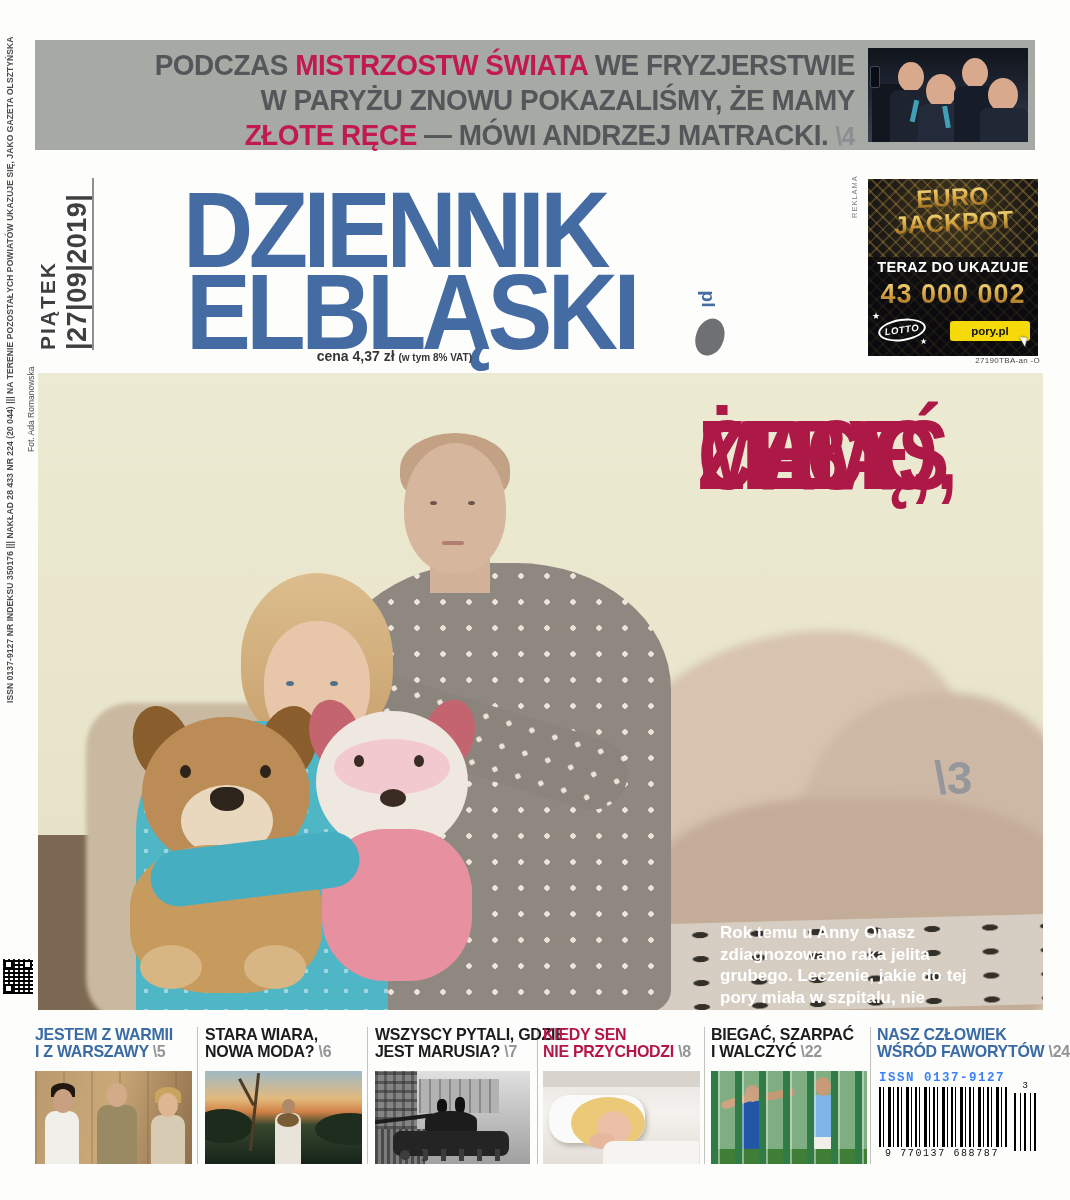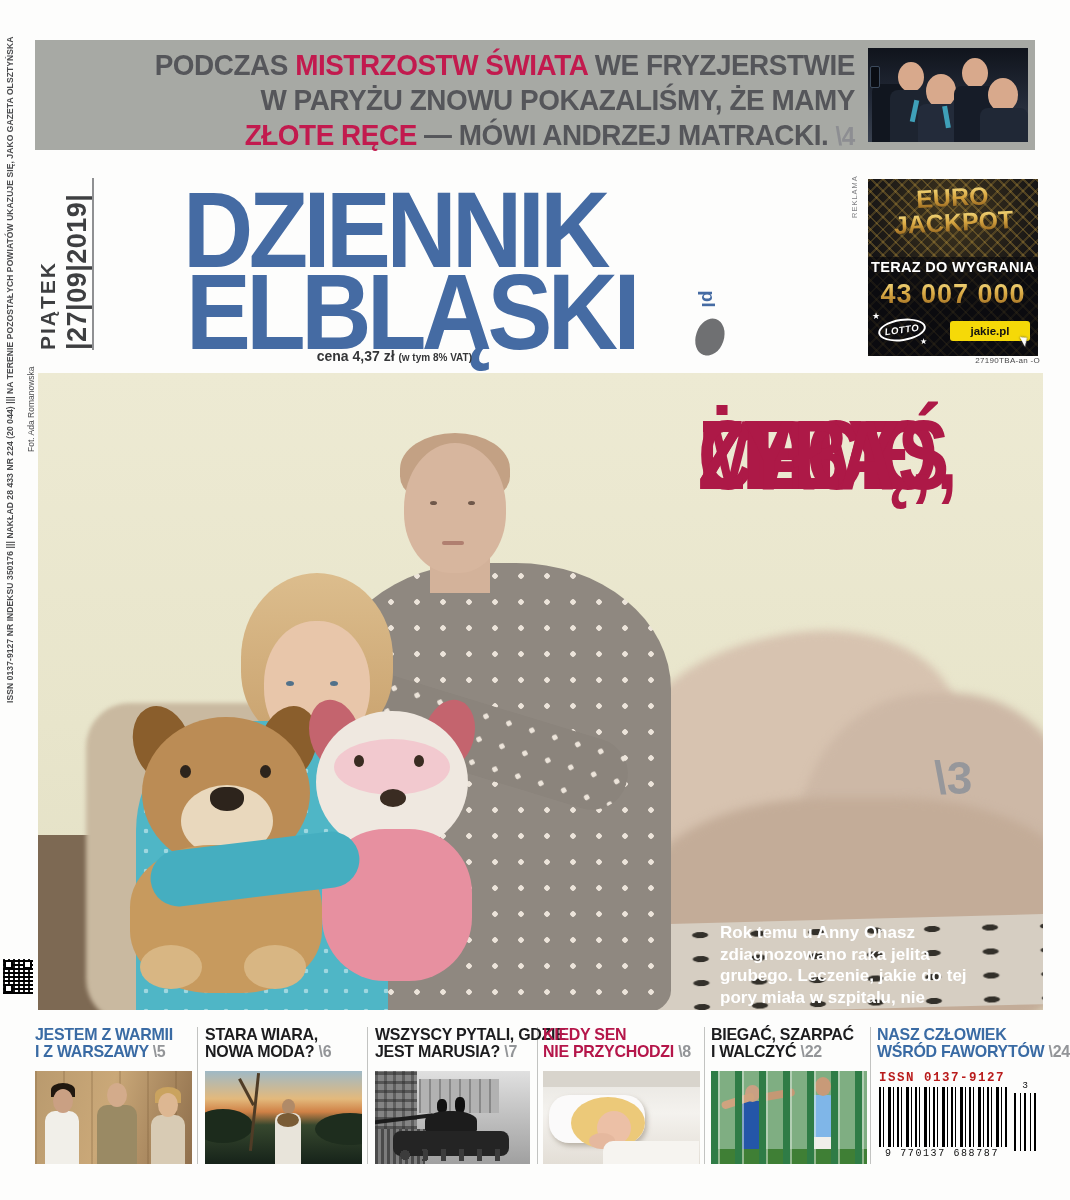--- a/index.html
+++ b/index.html
@@ -199,21 +199,21 @@
   .t5 .p1h { left:34px; top:14px; width:15px; height:17px; background:#caa083; border-radius:50%; }
   .t5 .p2 { left:96px; top:24px; width:30px; height:46px; background:#7fb6e8; border-radius:8px 8px 0 0; }
   .t5 .p2h { left:104px; top:6px; width:16px; height:19px; background:#c89a78; border-radius:50%; }
   .t5 .p2short { left:98px; top:66px; width:26px; height:16px; background:#f0efea; }
   .t5 .arm1 { left:10px; top:26px; width:34px; height:8px; background:#cfa37f; border-radius:5px; transform:rotate(-18deg); }
   .t5 .arm2 { left:48px; top:20px; width:36px; height:8px; background:#c49874; border-radius:5px; transform:rotate(-10deg); }
   .t5 .grass { left:0; top:78px; width:100%; height:15px; background:#3f7f35; }
 
   
   .bc-label { top:1071px; font-family:"Liberation Mono", monospace; font-size:12.5px; font-weight:700;
-              letter-spacing:1.5px; color:#b91c1c; }
+              letter-spacing:1.5px; color:#3b82f6; }
   .bc-bars { top:1087px; height:60px;
              background:repeating-linear-gradient(90deg, #000 0 2px, #fff 2px 4px, #000 4px 5px, #fff 5px 9px,
                         #000 9px 12px, #fff 12px 14px, #000 14px 15px, #fff 15px 18px); }
   .bc-digits { top:1148px; font-family:"Liberation Mono", monospace; font-size:10px; letter-spacing:1.6px; color:#111; }
   .bc-addon-digits { top:1080px; font-family:"Liberation Mono", monospace; font-size:9.5px; letter-spacing:6px; color:#111; }
   .bc-addon-bars { top:1093px; height:58px;
                    background:repeating-linear-gradient(90deg, #000 0 2px, #fff 2px 6px, #000 6px 7px, #fff 7px 10px); }
 </style>
 </head>
 <body>
@@ -253,26 +253,26 @@
   <div class="abs pl-drop"></div>
   <div class="abs price"><span>cena 4,37 zł </span><small>(w tym 8% VAT)</small></div>
 
   <div class="abs reklama">REKLAMA</div>
   <div class="abs ad">
     <div class="ad-dim"></div>
     <div class="ad-brand">
       <div class="gold">EURO</div>
       <div class="gold">JACKPOT</div>
     </div>
-    <div class="ad-tag">TERAZ DO WYGRANIA</div>
-    <div class="ad-amount gold">43 007 000</div>
+    <div class="ad-tag">TERAZ DO UKAZUJE</div>
+    <div class="ad-amount gold">43 000 002</div>
     <div class="lotto">LOTTO</div>
     <div class="lotto-star1">★</div>
     <div class="lotto-star2">★</div>
-    <div class="ad-cta">jakie.pl</div>
+    <div class="ad-cta">pory.pl</div>
     <div class="cursor"></div>
   </div>
   <div class="abs ad-code">27190TBA-an  -O</div>
 
   <div class="abs issn-vert">ISSN 0137-9127   NR INDEKSU 350176 ||| NAKŁAD 28 433 NR 224 (20 044) ||| NA TERENIE POZOSTAŁYCH POWIATÓW UKAZUJE SIĘ, JAKO GAZETA OLSZTYŃSKA</div>
   <div class="abs credit-vert">Fot. Ada Romanowska</div>
   <div class="abs qr">
     <i style="left:1px; top:1px;"></i>
     <i style="right:1px; top:1px;"></i>
     <i style="left:1px; bottom:1px;"></i>

